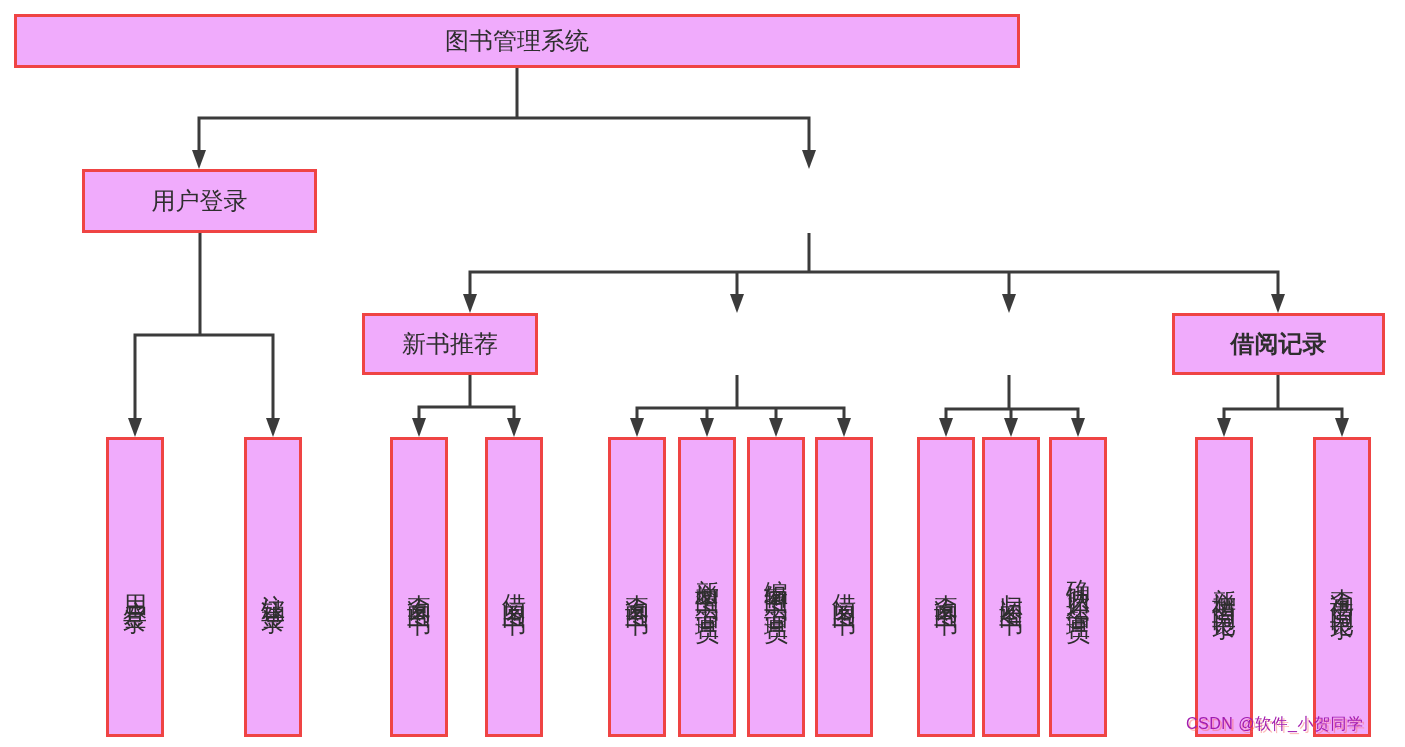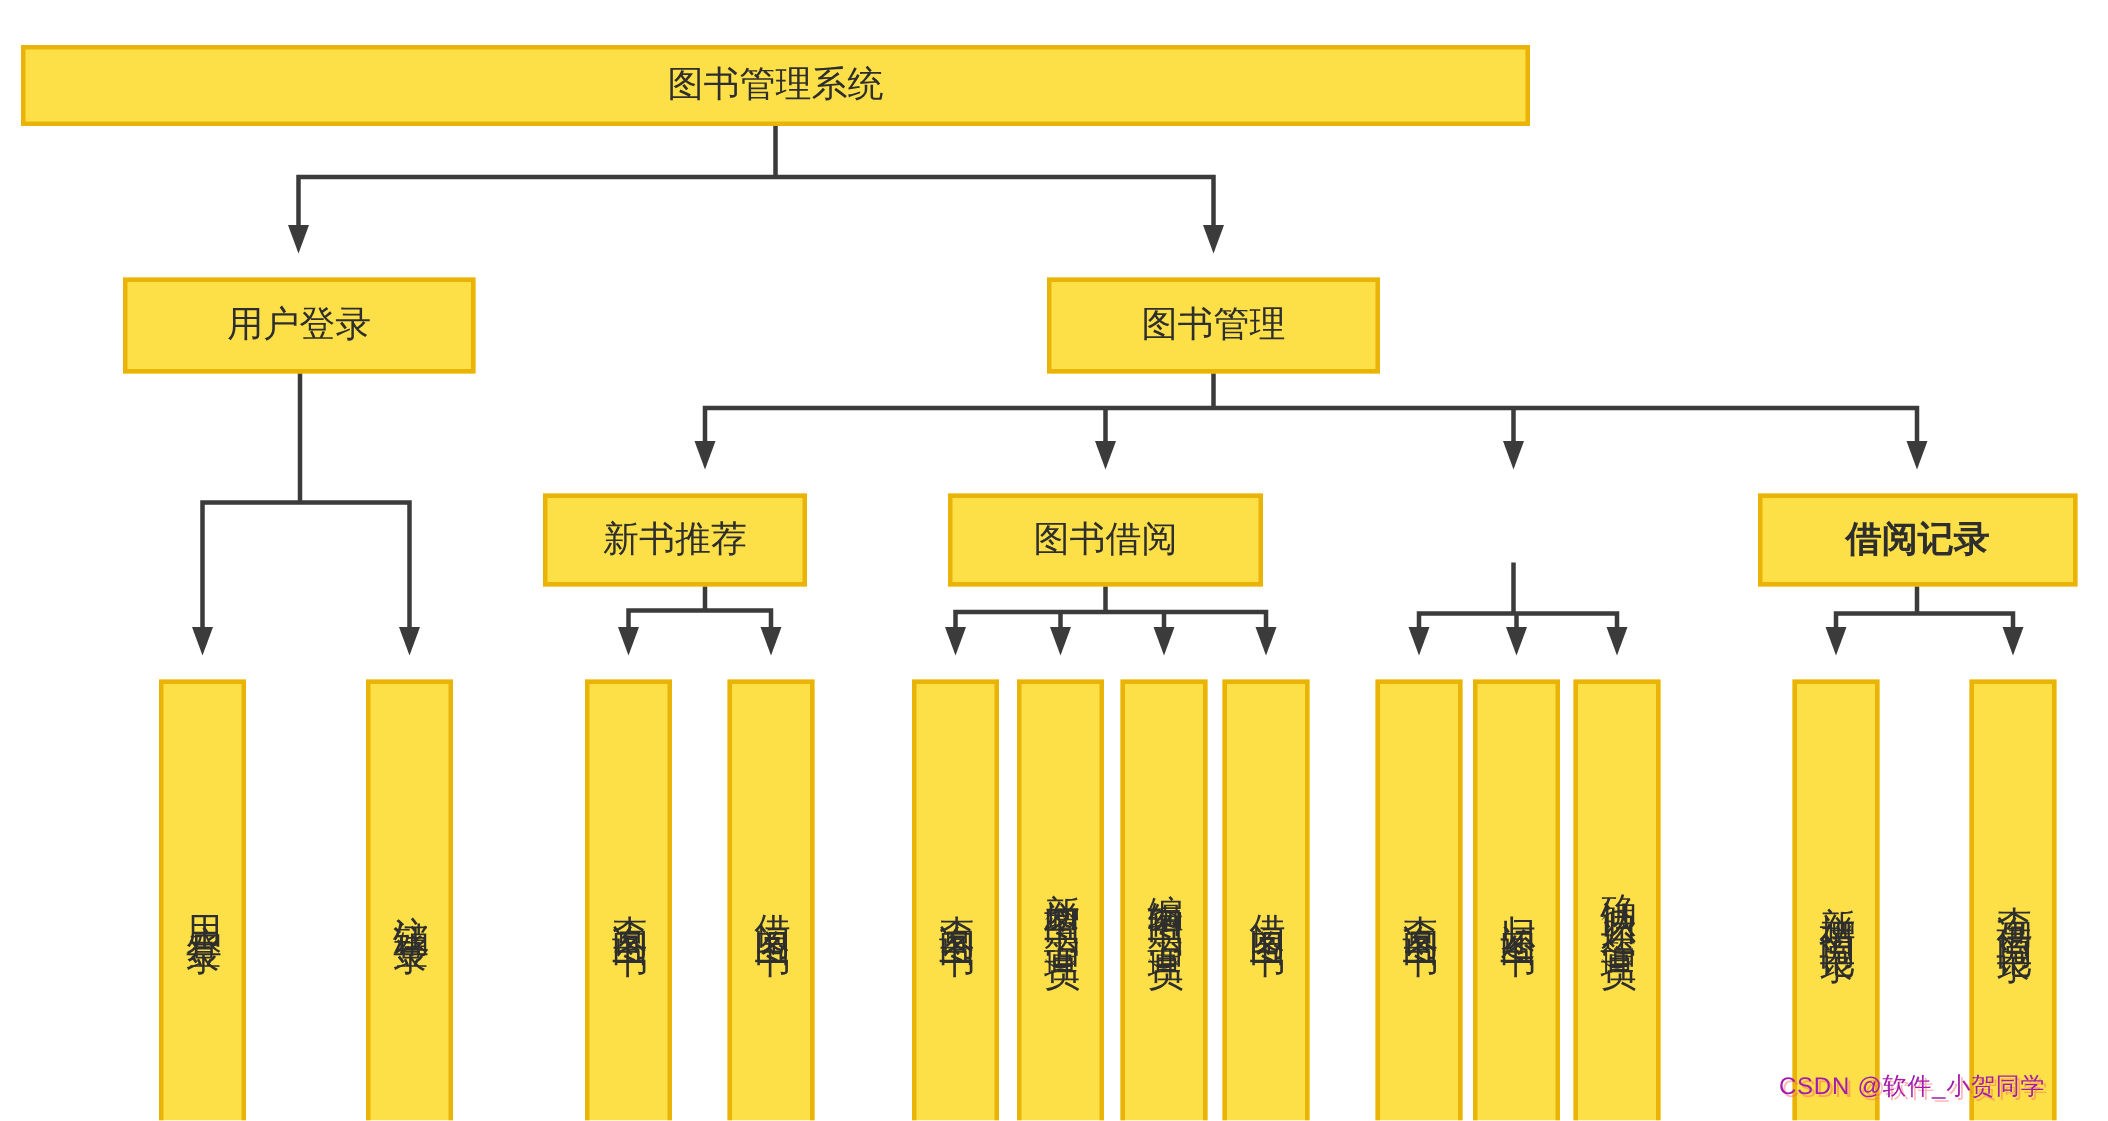--- a/index.html
+++ b/index.html
@@ -12,30 +12,29 @@
     font-family: "Liberation Sans", sans-serif;
   }
   .connector-layer {
     position: absolute;
     left: 0; top: 0;
     width: 1405px; height: 747px;
   }
   .node {
     position: absolute;
     box-sizing: border-box;
-    border: 3px solid #eab308;
-    background: #fde047;
+    border: 3px solid #ef4444;
+    background: #f0abfc;
     display: flex;
     align-items: center;
     justify-content: center;
     color: #2e2e2e;
     font-size: 24px;
     line-height: 1;
     white-space: nowrap;
-    margin-top: 16px;
   }
   .vnode {
     writing-mode: vertical-rl;
     text-orientation: mixed;
     letter-spacing: 6px;
     font-size: 24px;
     white-space: normal;
   }
   .watermark {
     position: absolute;
@@ -95,24 +94,22 @@
     <g>
       <path d="M1278 375 V409 M1224 418 V409 H1342 V418"></path>
       <polygon points="1217,418 1231,418 1224,437"></polygon>
       <polygon points="1335,418 1349,418 1342,437"></polygon>
     </g>
   </svg>
 
   <div class="node" style="left:14px; top:14px; width:1006px; height:54px;">图书管理系统</div>
 
   <div class="node" style="left:82px; top:169px; width:235px; height:64px;">用户登录</div>
-  <div class="node" style="left:698px; top:169px; width:222px; height:64px;">图书管理</div>
 
   <div class="node" style="left:362px; top:313px; width:176px; height:62px;">新书推荐</div>
-  <div class="node" style="left:632px; top:313px; width:210px; height:62px;">图书借阅</div>
   <div class="node" style="left:1172px; top:313px; width:213px; height:62px;font-weight:bold;">借阅记录</div>
 
   <div class="node vnode" style="left:106px; top:437px; width:58px; height:300px;">用户登录</div>
   <div class="node vnode" style="left:244px; top:437px; width:58px; height:300px;">注销登录</div>
 
   <div class="node vnode" style="left:390px; top:437px; width:58px; height:300px;">查询图书</div>
   <div class="node vnode" style="left:485px; top:437px; width:58px; height:300px;">借阅图书</div>
 
   <div class="node vnode" style="left:608px; top:437px; width:58px; height:300px;">查询图书</div>
   <div class="node vnode" style="left:678px; top:437px; width:58px; height:300px;">新增图书（管理员）</div>

